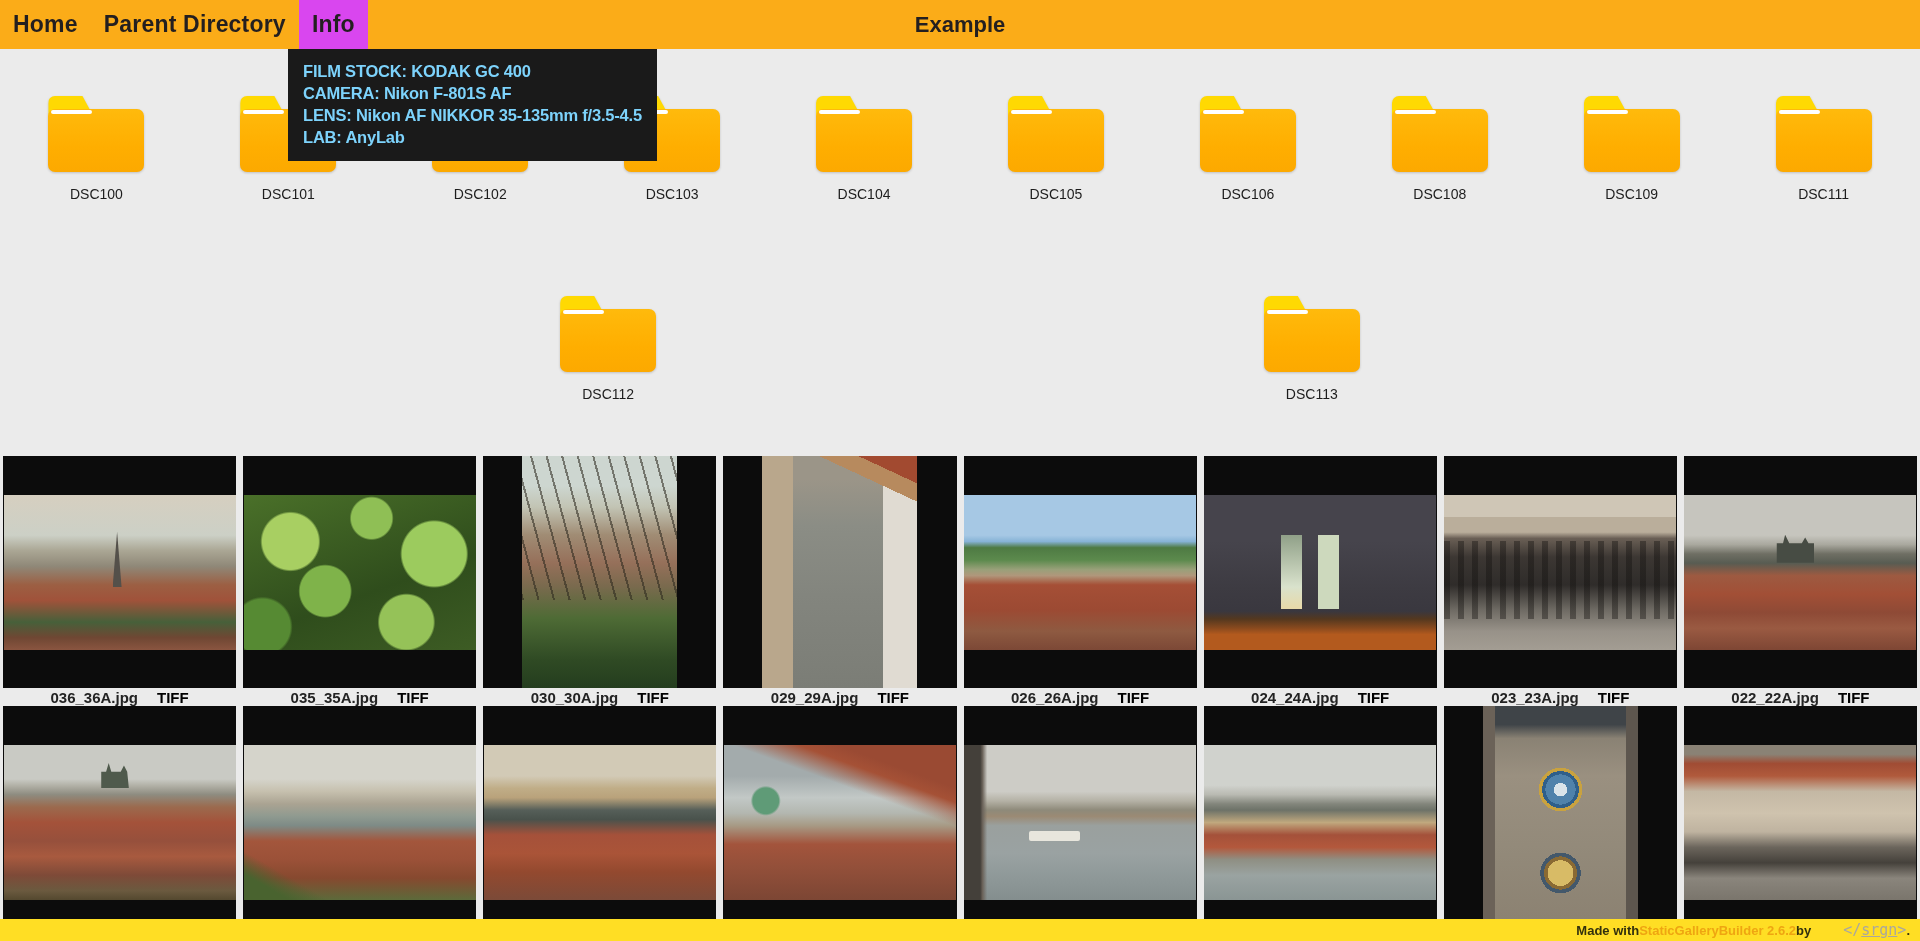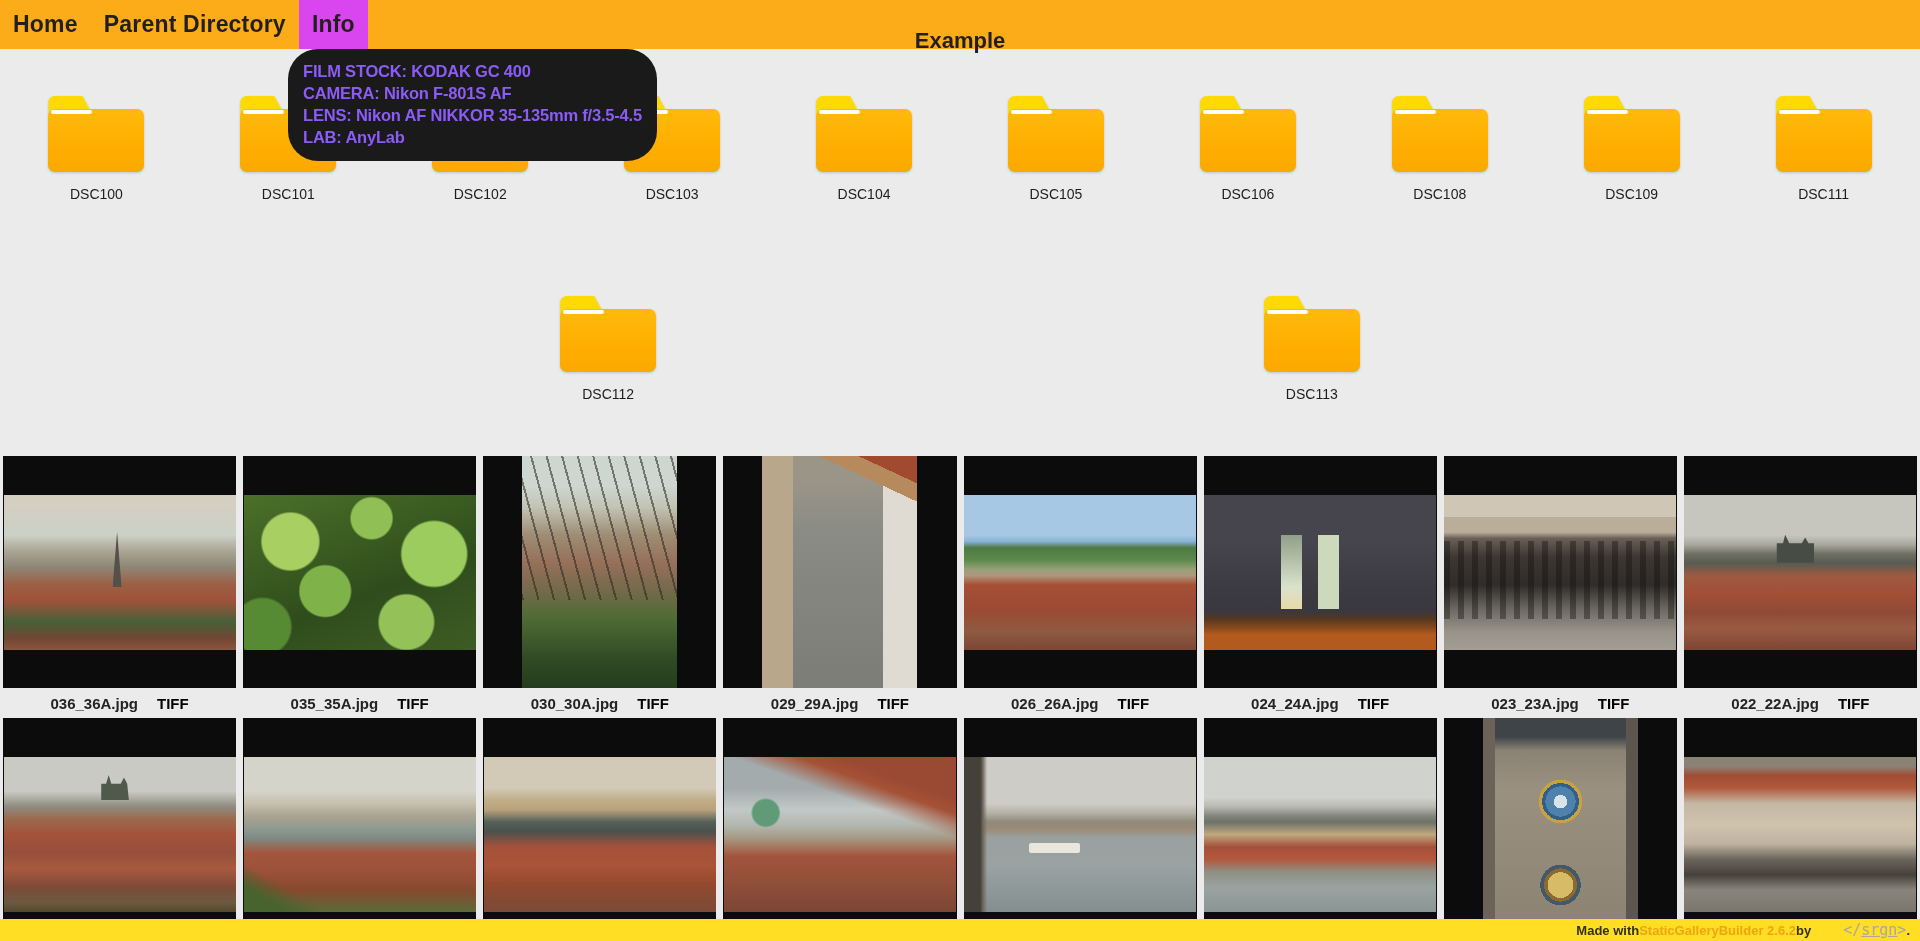--- a/index.html
+++ b/index.html
@@ -5,29 +5,29 @@
   * { margin:0; padding:0; box-sizing:border-box; }
   html,body { width:1920px; height:941px; overflow:hidden; background:#EBEBEB;
               font-family:"Liberation Sans", sans-serif; }
 
   
   .nav { position:relative; width:100%; height:49px; background:#FBAC18;
          display:flex; align-items:stretch; z-index:20; }
   .nav-item { display:flex; align-items:center; padding:0 13px; font-size:23px;
               font-weight:bold; color:#231F20; letter-spacing:.2px; cursor:pointer; }
   .nav-item.active { background:#d946ef; }
-  .nav-title { position:absolute; left:50%; top:16px; transform:translateX(-50%);
+  .nav-title { position:absolute; left:50%; top:0; transform:translateX(-50%);
                height:49px; display:flex; align-items:center; font-size:22px;
                font-weight:bold; color:#231F20; }
 
   
   .tooltip { position:absolute; left:288px; top:49px; background:#1A1A1A;
-             color:#8b5cf6; padding:11px 15px 13px 15px; z-index:30;
+             color:#7dd3fc; padding:11px 15px 13px 15px; z-index:30;
              font-size:16.5px; font-weight:bold; line-height:22px;
-             letter-spacing:-.2px; white-space:nowrap;border-radius:30px; }
+             letter-spacing:-.2px; white-space:nowrap; }
 
   
   .folders { display:flex; flex-wrap:wrap; justify-content:space-evenly;
              width:1920px; height:400px; align-content:flex-start; }
   .folder-item { width:191px; height:200px; display:flex; flex-direction:column;
                  align-items:center; justify-content:center; cursor:pointer; }
   .folder-icon { position:relative; width:96px; height:76px;
                  filter:drop-shadow(0 1px 1px rgba(0,0,0,.18)); }
   .folder-icon .tab { position:absolute; top:0; left:0; width:46px; height:22px;
                       background:#FFD902; border-radius:7px 4px 0 0;
@@ -38,21 +38,21 @@
   .folder-icon .stripe { position:absolute; top:14px; left:3px; width:41px;
                          height:4px; background:#FFFFFF; border-radius:2px; z-index:2; }
   .folder-label { margin-top:14px; font-size:14px; font-weight:normal; color:#1D1D1D; }
 
   
   .grid { margin-top:7px; padding:0 3px; display:grid;
           grid-template-columns:repeat(8,1fr); column-gap:7px; row-gap:0; }
   .cell { display:flex; flex-direction:column; }
   .imgbox { height:232px; background:#0C0C0C; display:flex; align-items:center;
             justify-content:center; overflow:hidden; cursor:pointer; }
-  .imglabel { height:30px; display:flex; align-items:center; justify-content:center;
+  .imglabel { height:18px; display:flex; align-items:center; justify-content:center;
               gap:19px; font-size:15px; font-weight:bold; color:#232323; }
   .tiff { color:#000000; cursor:pointer; }
   .photo { position:relative; overflow:hidden; }
   .photo.land { width:232px; height:155px; }
   .photo.port { width:155px; height:232px; }
 
   
   .p-t1{background:linear-gradient(180deg,#d6cfc0 0%,#ccd0c6 26%,#aaa694 36%,#8f8878 46%,#9c5f43 58%,#a0523a 68%,#47603a 82%,#6f4733 92%,#8a5540 100%);}
   .p-t1::after{content:"";position:absolute;left:47%;top:24%;width:9px;height:36%;background:#54504a;clip-path:polygon(50% 0,100% 100%,0 100%);}
   .p-t2{background:

